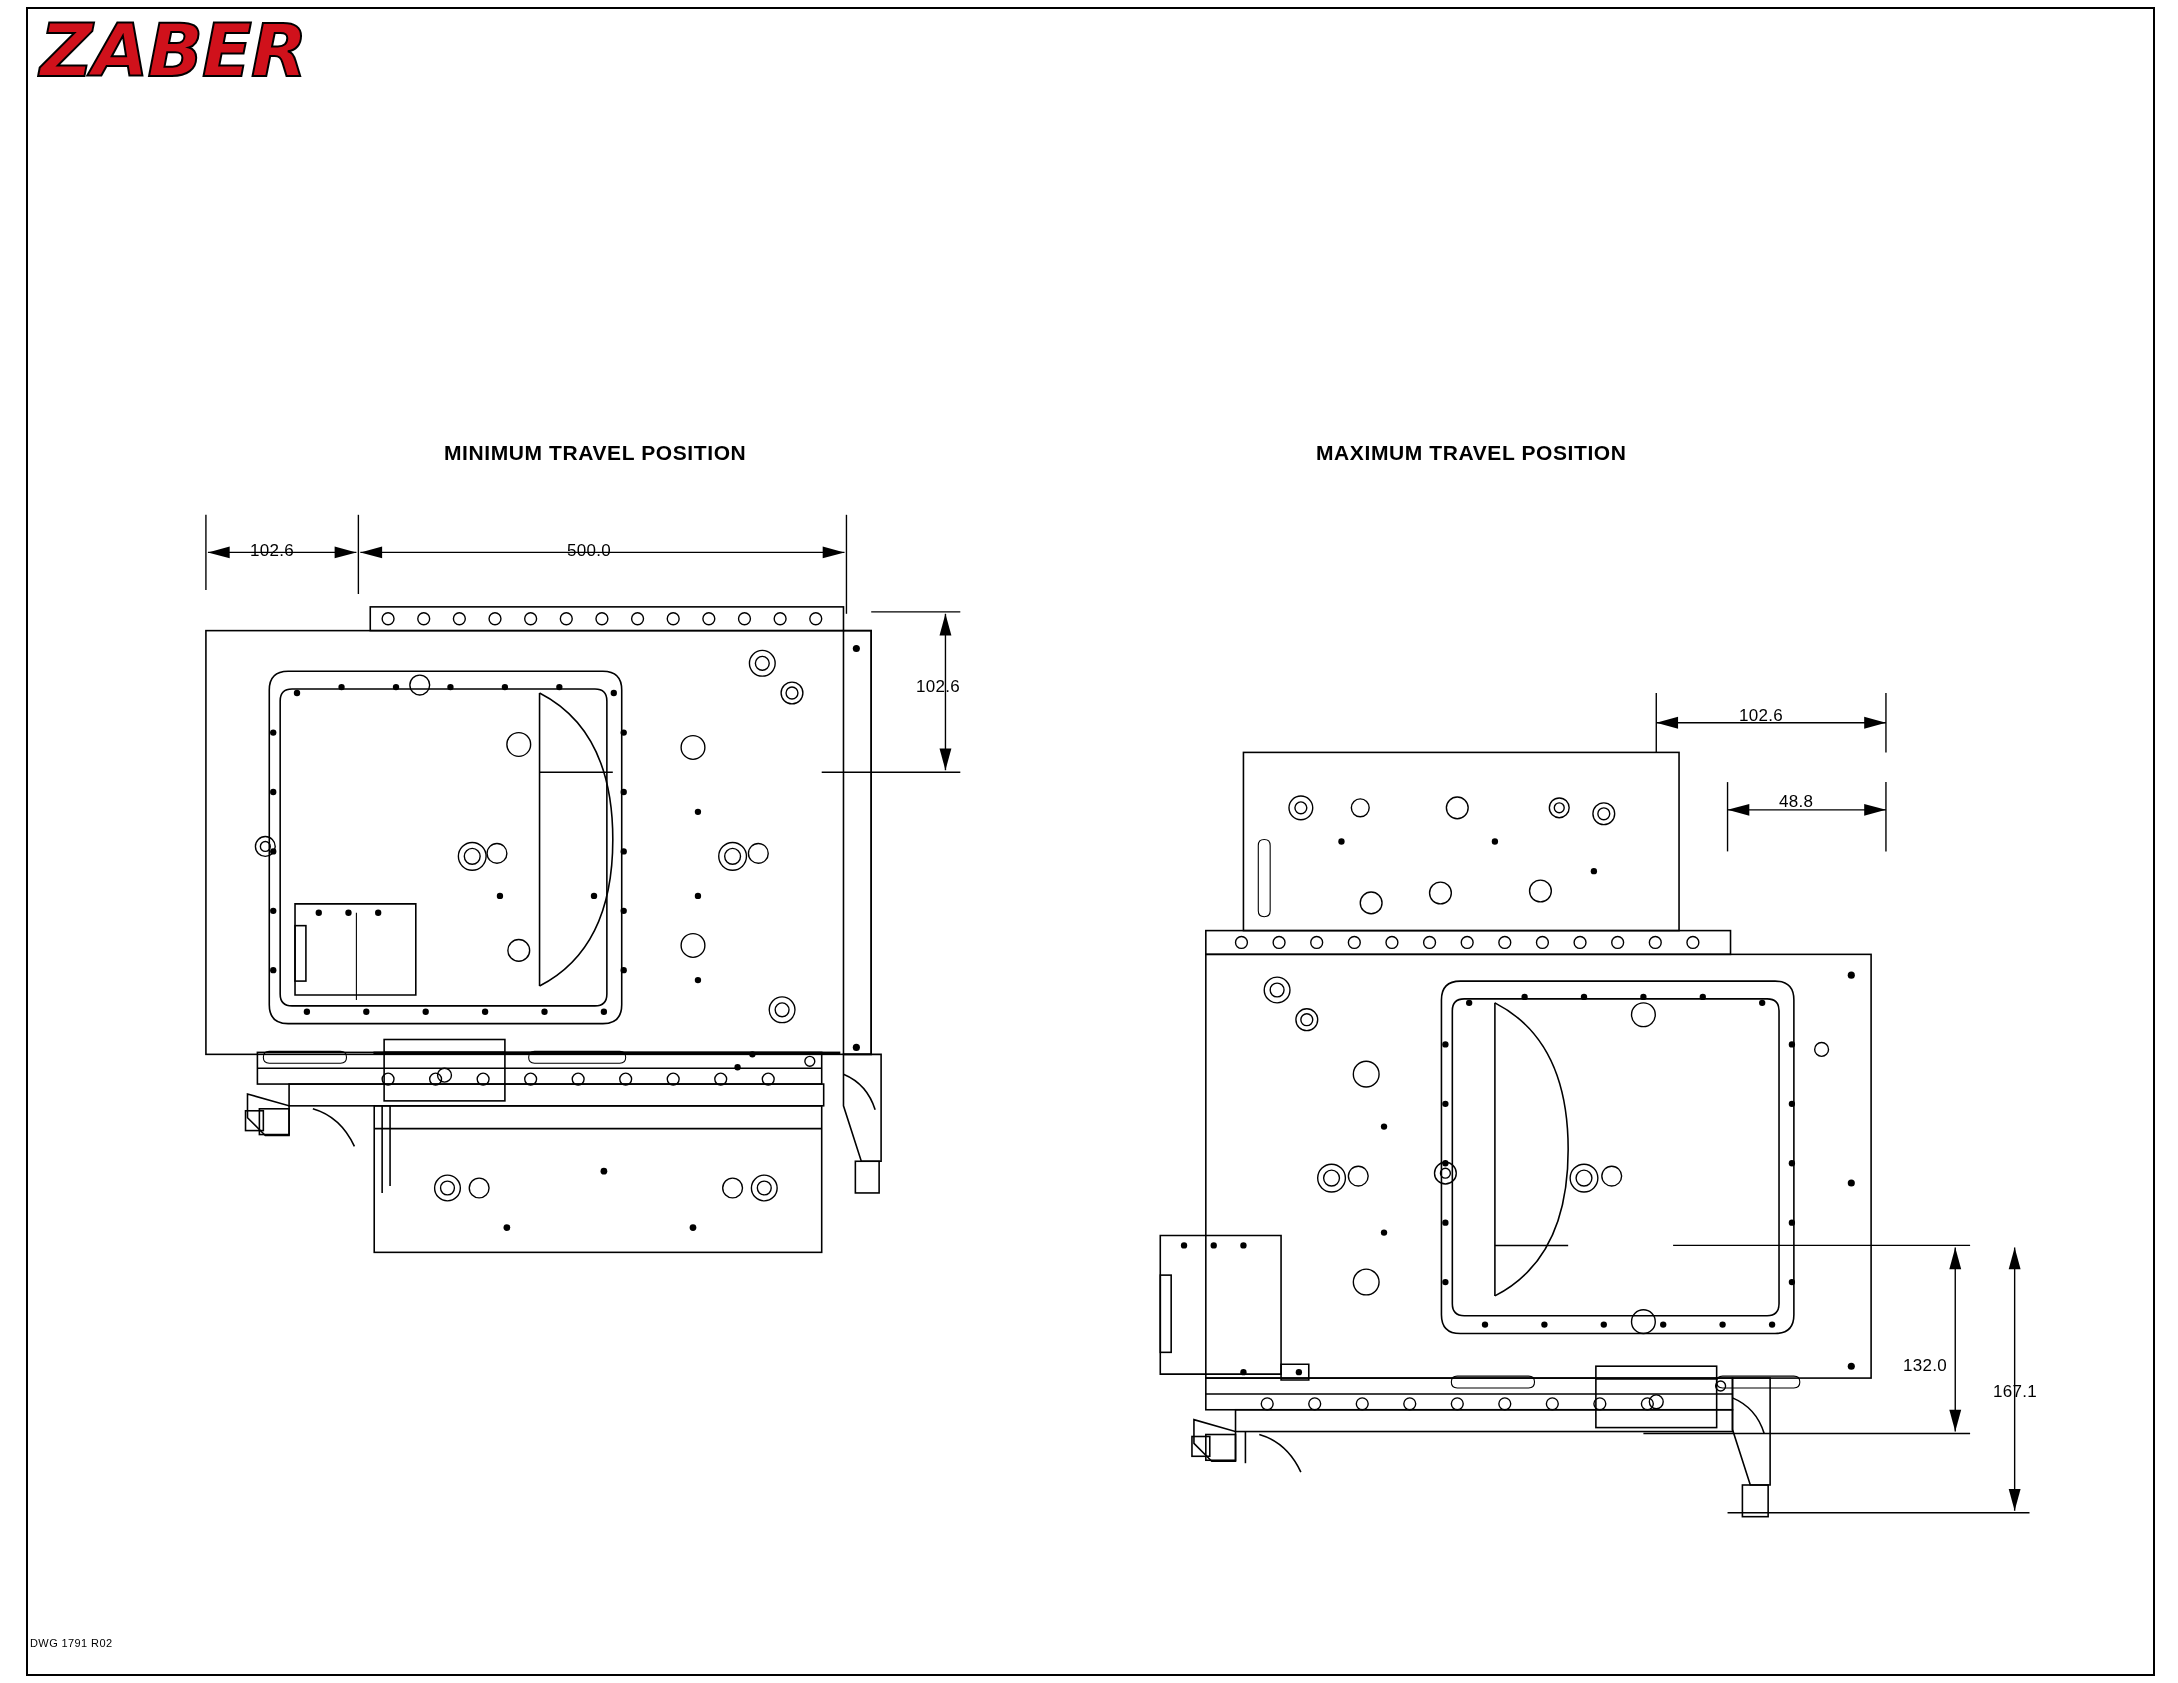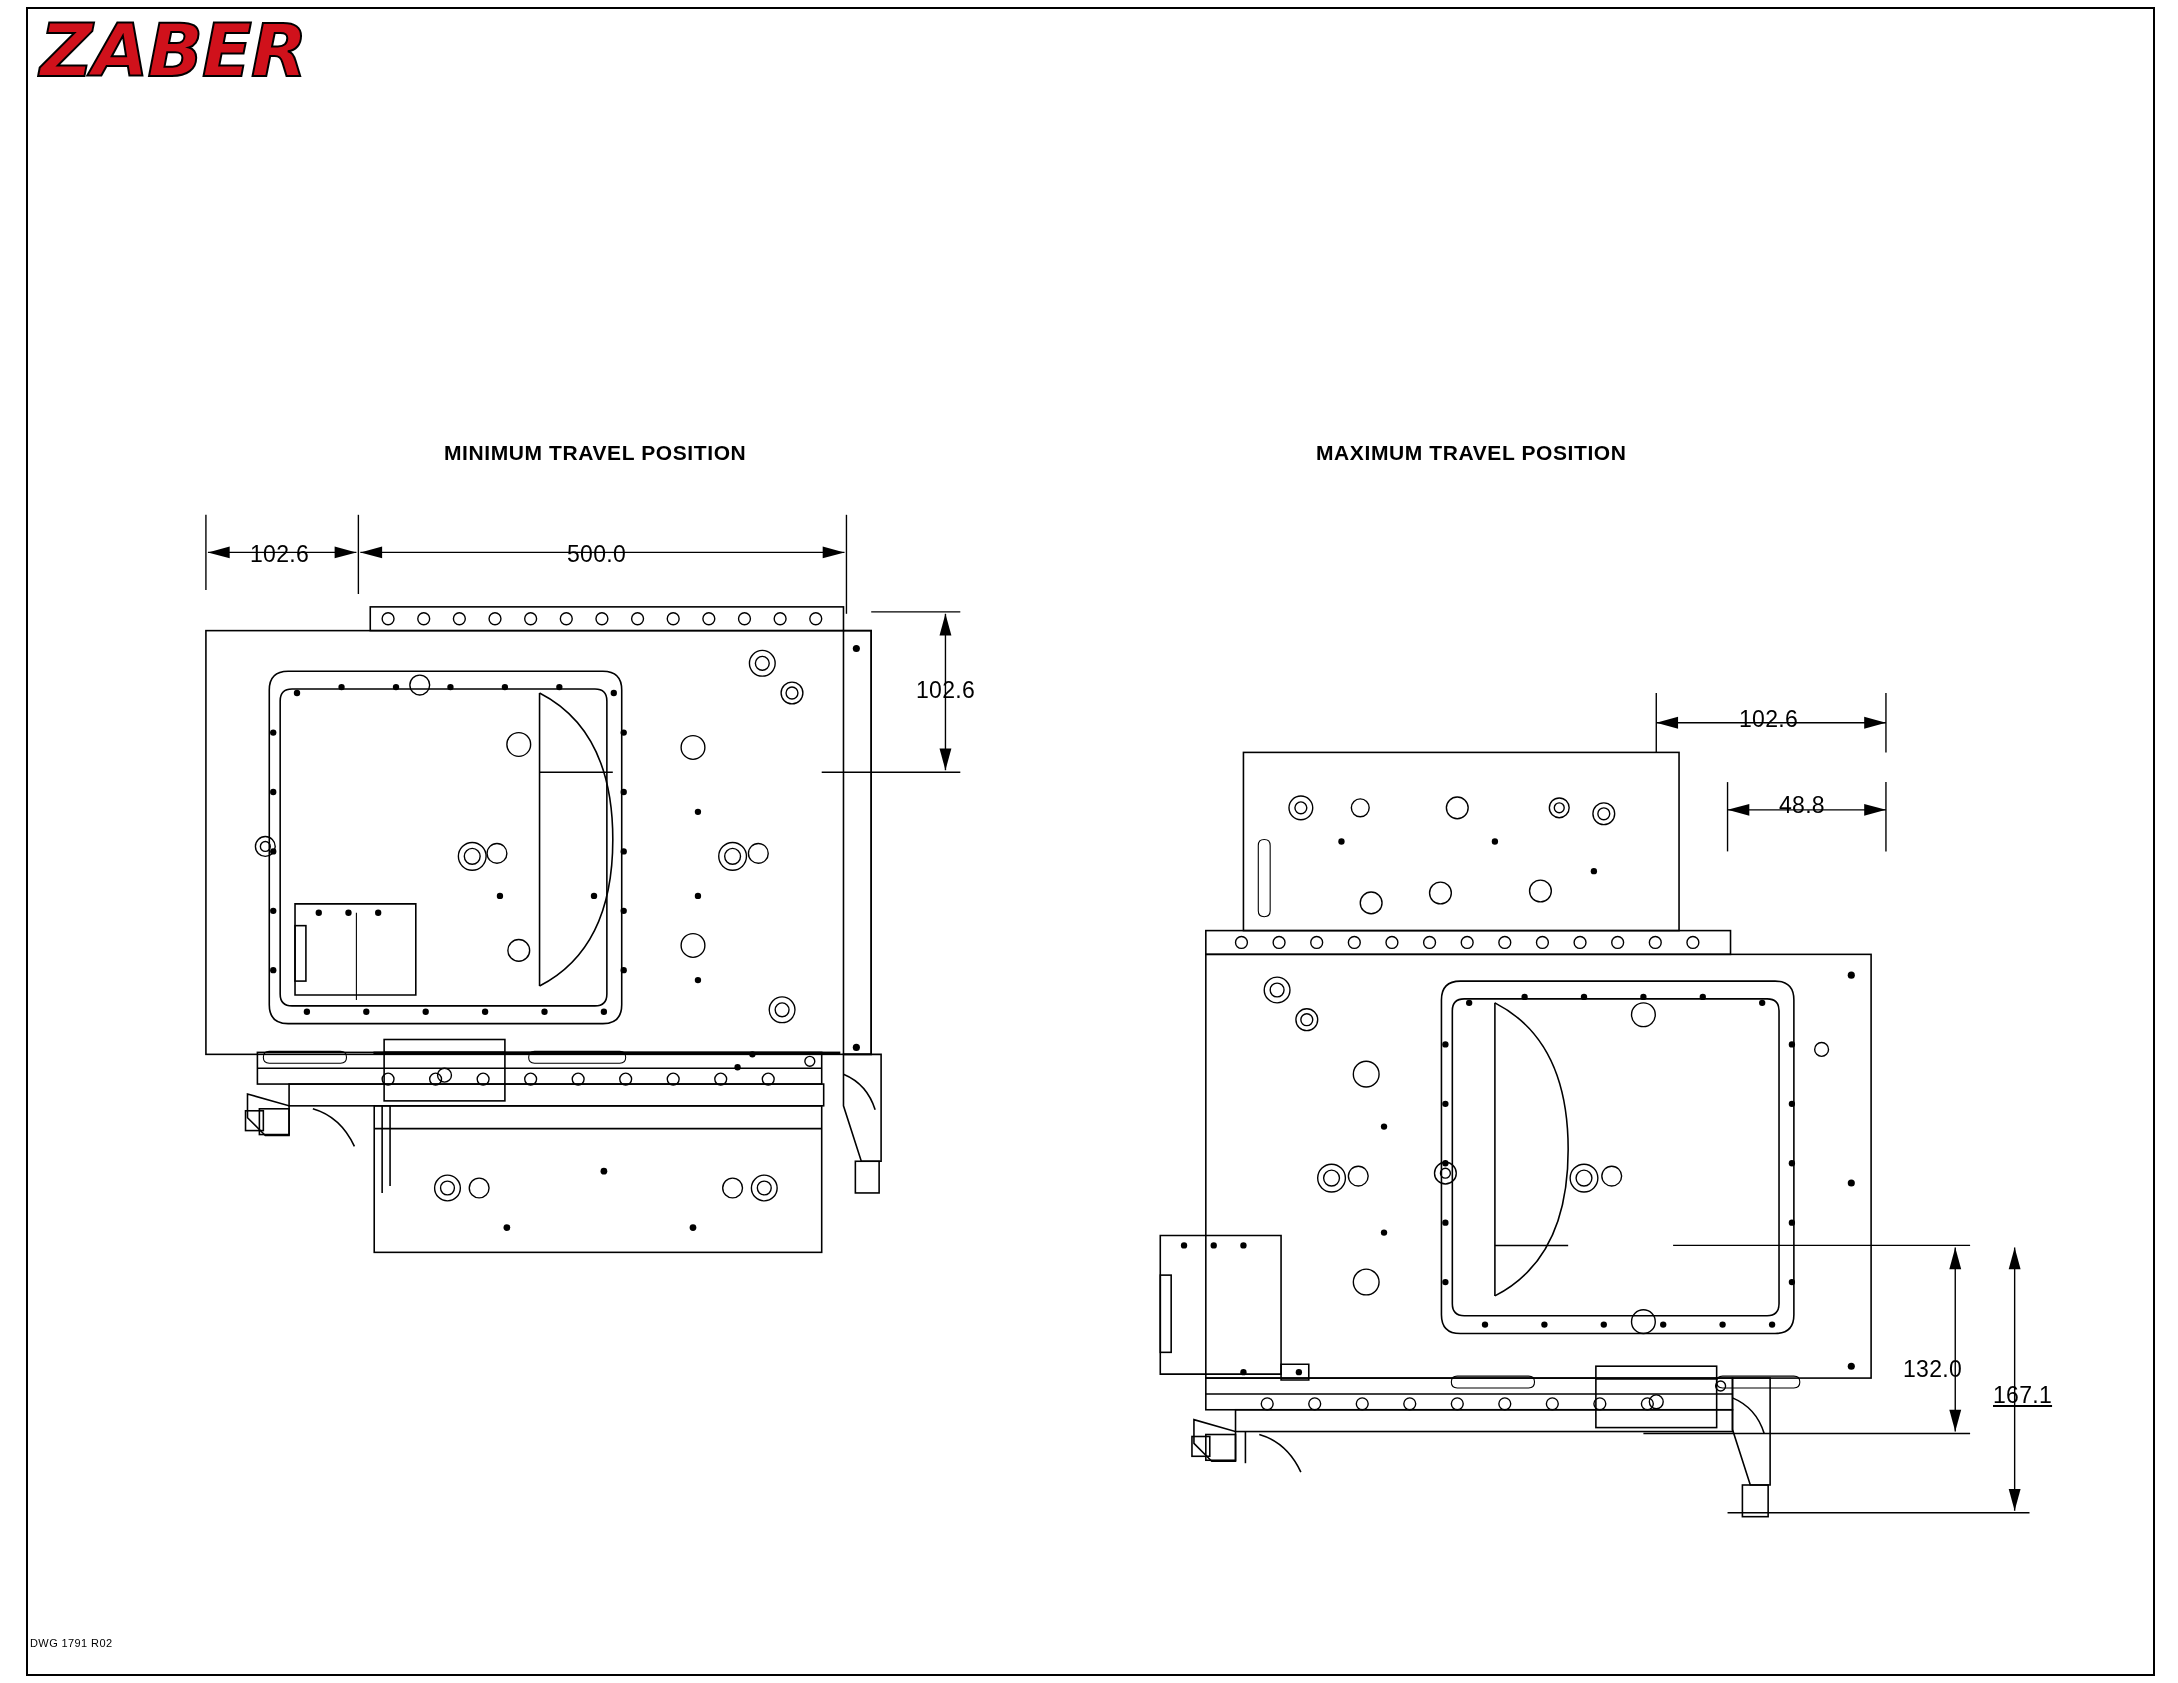--- a/index.html
+++ b/index.html
@@ -49,21 +49,21 @@
     font-size: 21px;
     font-weight: 700;
     letter-spacing: 0.6px;
     white-space: nowrap;
   }
   #title-min { left: 444px; top: 441px; }
   #title-max { left: 1280px; top: 441px; margin-left: 36px; }
 
   .dim-label {
     position: absolute;
-    font-size: 23px;
+    font-size: 17px;
     white-space: nowrap;
     letter-spacing: 0.3px;
   }
   .footer-note {
     position: absolute;
     left: 30px;
     top: 1637px;
     font-size: 11px;
     letter-spacing: 0.4px;
   }
@@ -92,21 +92,21 @@
   <div class="view-title" id="title-min">MINIMUM TRAVEL POSITION</div>
   <div class="view-title" id="title-max">MAXIMUM TRAVEL POSITION</div>
 
   <div class="dim-label" style="left:250px; top:541px;">102.6</div>
   <div class="dim-label" style="left:567px; top:541px;">500.0</div>
   <div class="dim-label" style="left:916px; top:677px;">102.6</div>
 
   <div class="dim-label" style="left:1739px; top:706px;">102.6</div>
   <div class="dim-label" style="left:1779px; top:792px;">48.8</div>
   <div class="dim-label" style="left:1903px; top:1356px;">132.0</div>
-  <div class="dim-label" style="left:1993px; top:1382px;text-decoration:underline;">167.1</div>
+  <div class="dim-label" style="left:1993px; top:1382px;">167.1</div>
 
   <div class="footer-note">DWG 1791 R02</div>
 
   <svg class="dwg" viewBox="0 0 2200 1700">
 
     <g>
 
       <g class="ln-dim">
         <line x1="208" y1="596" x2="208" y2="520"></line>
         <line x1="362" y1="600" x2="362" y2="520"></line>

